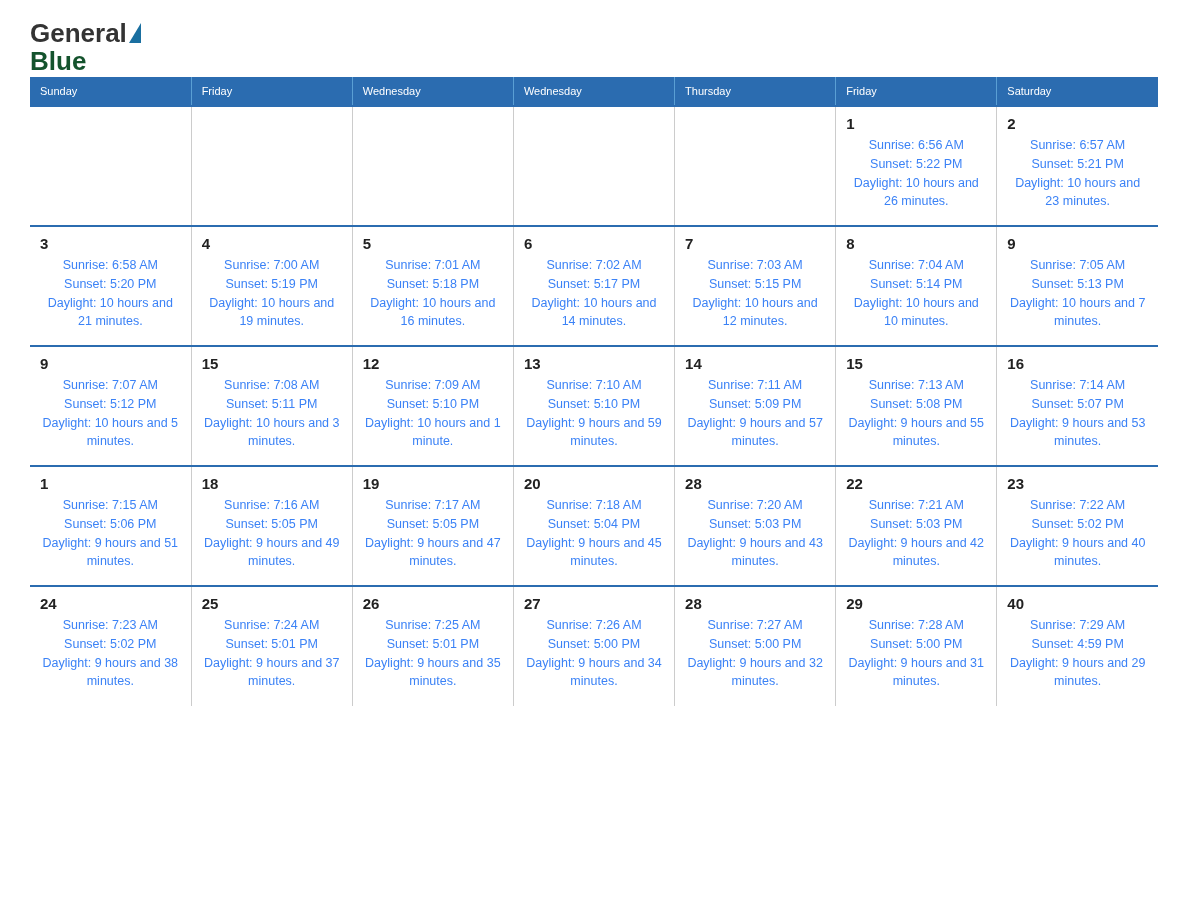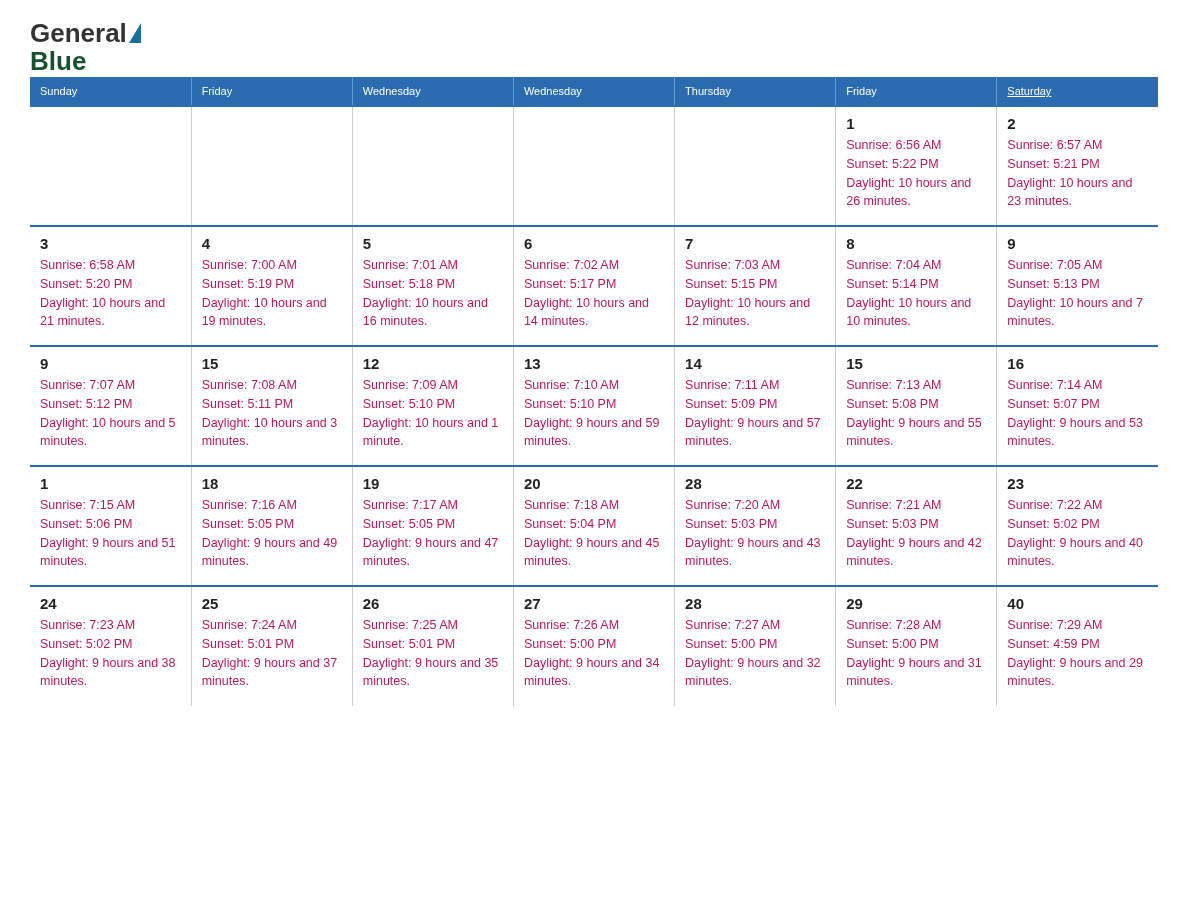--- a/index.html
+++ b/index.html
@@ -69,21 +69,20 @@
     .calendar-table thead th {
       color: #fff;
       font-size: 11px;
       font-weight: normal;
       padding: 8px 10px;
       text-align: left;
       border-right: 1px solid #5a9fd4;
     }
     .calendar-table thead th:last-child {
       border-right: none;
-      text-decoration: underline;
     }
     .calendar-table tbody tr {
       border-top: 2px solid #2b6cb0;
     }
     .calendar-table tbody td {
       vertical-align: top;
       padding: 8px 10px;
       font-size: 13px;
       color: #333;
       border-right: 1px solid #ccc;
@@ -95,21 +94,22 @@
     .day-number {
       font-size: 15px;
       font-weight: bold;
       color: #222;
       display: block;
       margin-bottom: 4px;
     }
     .day-info {
       font-size: 12.5px;
       line-height: 1.5;
-      color: #be185d;
+      color: #3b82f6;
+      text-align: center;
     }
     .empty-cell {
       background: #fff;
     }
   </style>
 </head>
 <body>
 
 <div class="header-area">
   <div class="logo">

